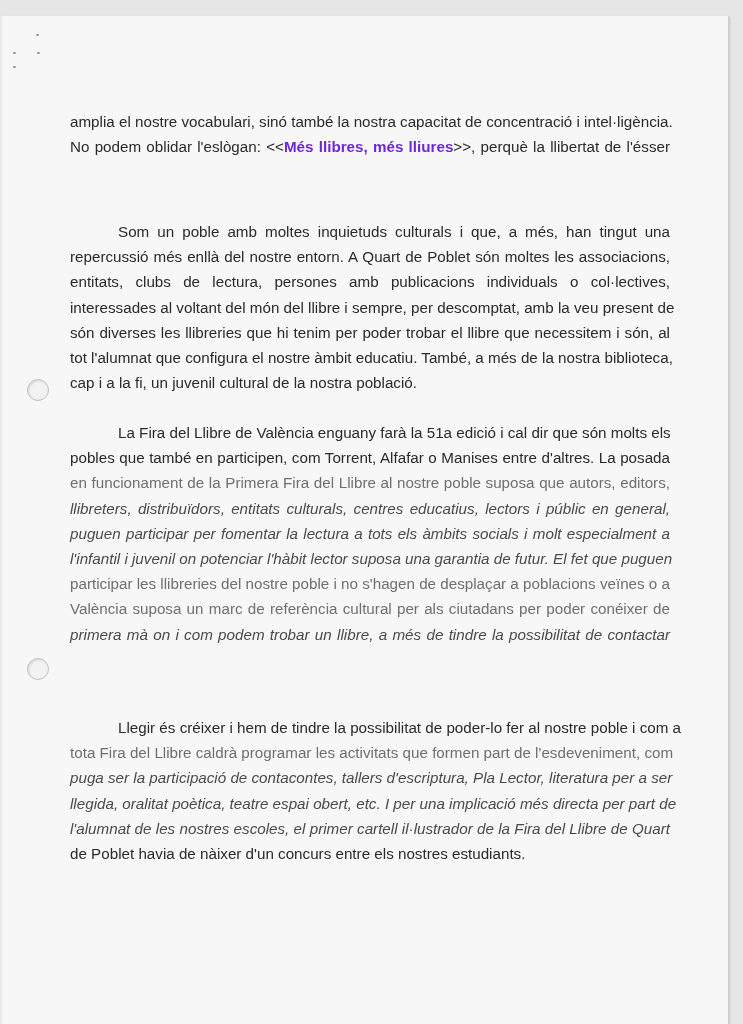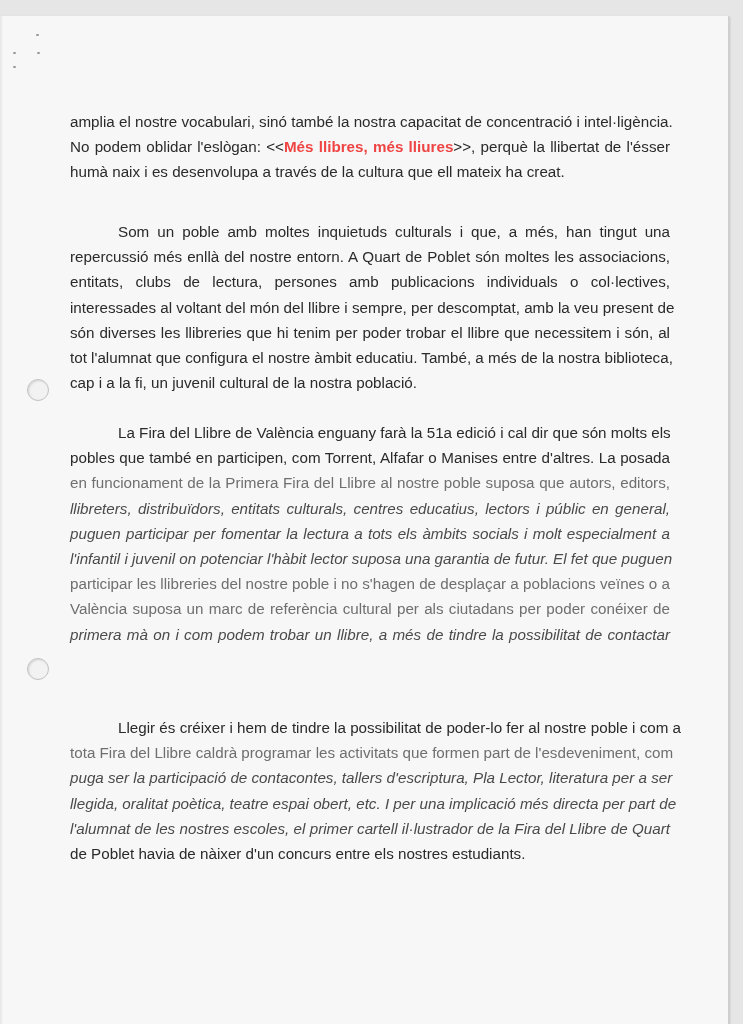--- a/index.html
+++ b/index.html
@@ -79,21 +79,21 @@
     .para .line.indent {
       padding-left: 48px;
     }
     .faded {
       color: #6f6f6f;
     }
     .semi {
       color: #4a4a4a;
       font-style: italic;
     }
-    b { font-weight: bold; color: #ef4444; }
+    b { font-weight: bold; color: #6d28d9; }
   </style>
 </head>
 <body>
 
 <div class="scan">
   <div class="page">
     <div class="page-left-edge"></div>
 
     <div class="staple-marks">
       <span style="left:26px; top:4px;"></span>
@@ -102,21 +102,20 @@
       <span style="left:3px; top:36px;"></span>
     </div>
 
     <div class="punch-hole" style="top:363px;"></div>
     <div class="punch-hole" style="top:642px;"></div>
 
     <div class="text-block" style="top:93px;">
       <div class="para">
         <span class="line">amplia el nostre vocabulari, sinó també la nostra capacitat de concentració i intel·ligència.</span>
         <span class="line"><span>No podem oblidar l'eslògan: &lt;&lt;</span><b>Més llibres, més lliures</b><span>&gt;&gt;, perquè la llibertat de l'ésser</span></span>
-        <span class="line last">humà naix i es desenvolupa a través de la cultura que ell mateix ha creat.</span>
       </div>
     </div>
 
     <div class="text-block" style="top:203px;">
       <div class="para">
         <span class="line indent">Som un poble amb moltes inquietuds culturals i que, a més, han tingut una</span>
         <span class="line">repercussió més enllà del nostre entorn. A Quart de Poblet són moltes les associacions,</span>
         <span class="line">entitats, clubs de lectura, persones amb publicacions individuals o col·lectives,</span>
         <span class="line">interessades al voltant del món del llibre i sempre, per descomptat, amb la veu present de</span>
         <span class="line">són diverses les llibreries que hi tenim per poder trobar el llibre que necessitem i són, al</span>

